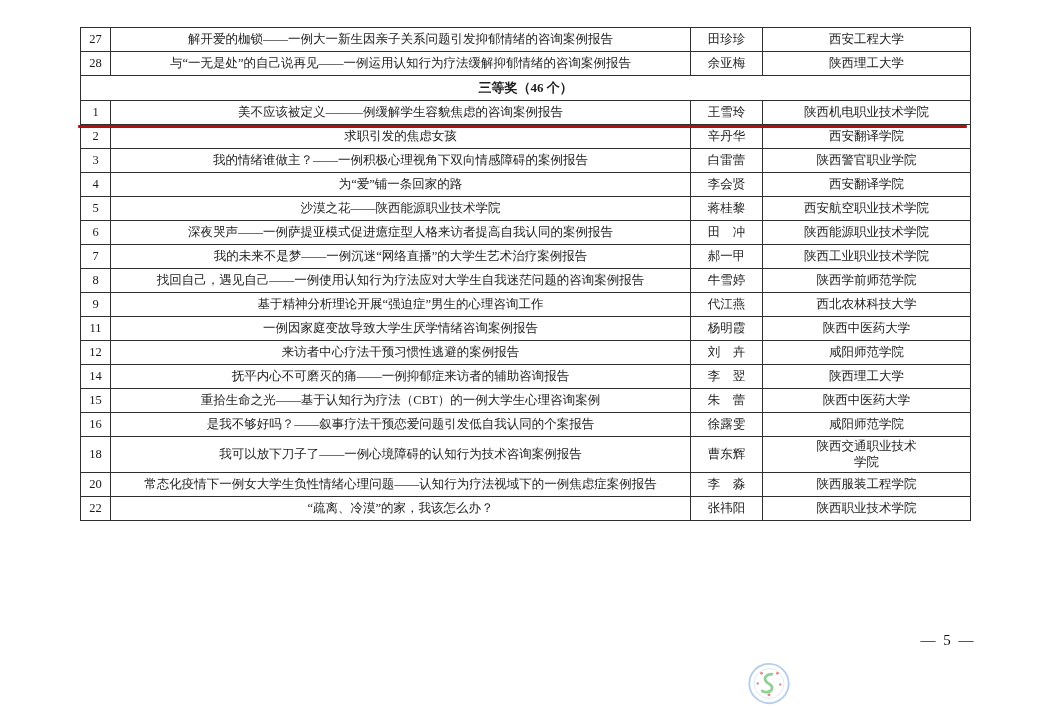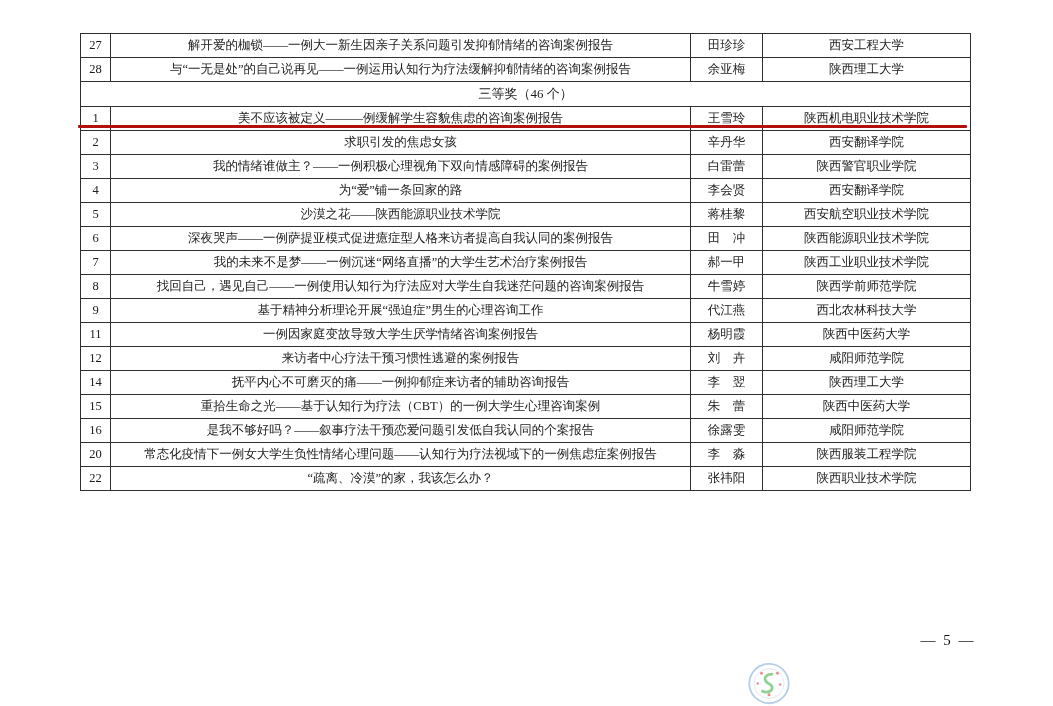--- a/index.html
+++ b/index.html
@@ -5,36 +5,36 @@
   html,body{margin:0;padding:0;background:#ffffff;}
   .page{
     position:relative;
     width:1053px;height:706px;
     background:#ffffff;
     font-family:"Liberation Serif","DejaVu Serif",serif;
     color:#1c1c1c;
     overflow:hidden;
   }
   table.awards{
-    position:absolute;left:80px;top:33px;width:890px;
+    position:absolute;left:80px;top:27px;width:890px;
     border-collapse:collapse;table-layout:fixed;
   }
   table.awards td{
     border:1px solid #2f2f2f;
     font-size:12.5px;
     line-height:1.3;
     text-align:center;
     vertical-align:middle;
     padding:1px 4px;
     height:21px;
     overflow:hidden;
   }
   td.inst{white-space:pre-line;}
   tr.section-row td{
-    font-weight:normal;
+    font-weight:bold;
     font-size:13px;
     height:22px;
   }
   .redline{
     position:absolute;left:78px;top:125px;width:889px;height:3px;
     border-radius:1px;
   }
   .pagenum{
     position:absolute;left:898px;top:632px;width:100px;
     font-size:15px;letter-spacing:2px;color:#111;
@@ -151,20 +151,27 @@
           <td>朱　蕾</td>
           <td class="inst">陕西中医药大学</td>
         </tr>
         <tr>
           <td>16</td>
           <td>是我不够好吗？——叙事疗法干预恋爱问题引发低自我认同的个案报告</td>
           <td>徐露雯</td>
           <td class="inst">咸阳师范学院</td>
         </tr>
         <tr>
+          <td>18</td>
+          <td>我可以放下刀子了——一例心境障碍的认知行为技术咨询案例报告</td>
+          <td>曹东辉</td>
+          <td class="inst">陕西交通职业技术
+学院</td>
+        </tr>
+        <tr>
           <td>20</td>
           <td>常态化疫情下一例女大学生负性情绪心理问题——认知行为疗法视域下的一例焦虑症案例报告</td>
           <td>李　淼</td>
           <td class="inst">陕西服装工程学院</td>
         </tr>
         <tr>
           <td>22</td>
           <td>“疏离、冷漠”的家，我该怎么办？</td>
           <td>张祎阳</td>
           <td class="inst">陕西职业技术学院</td>

